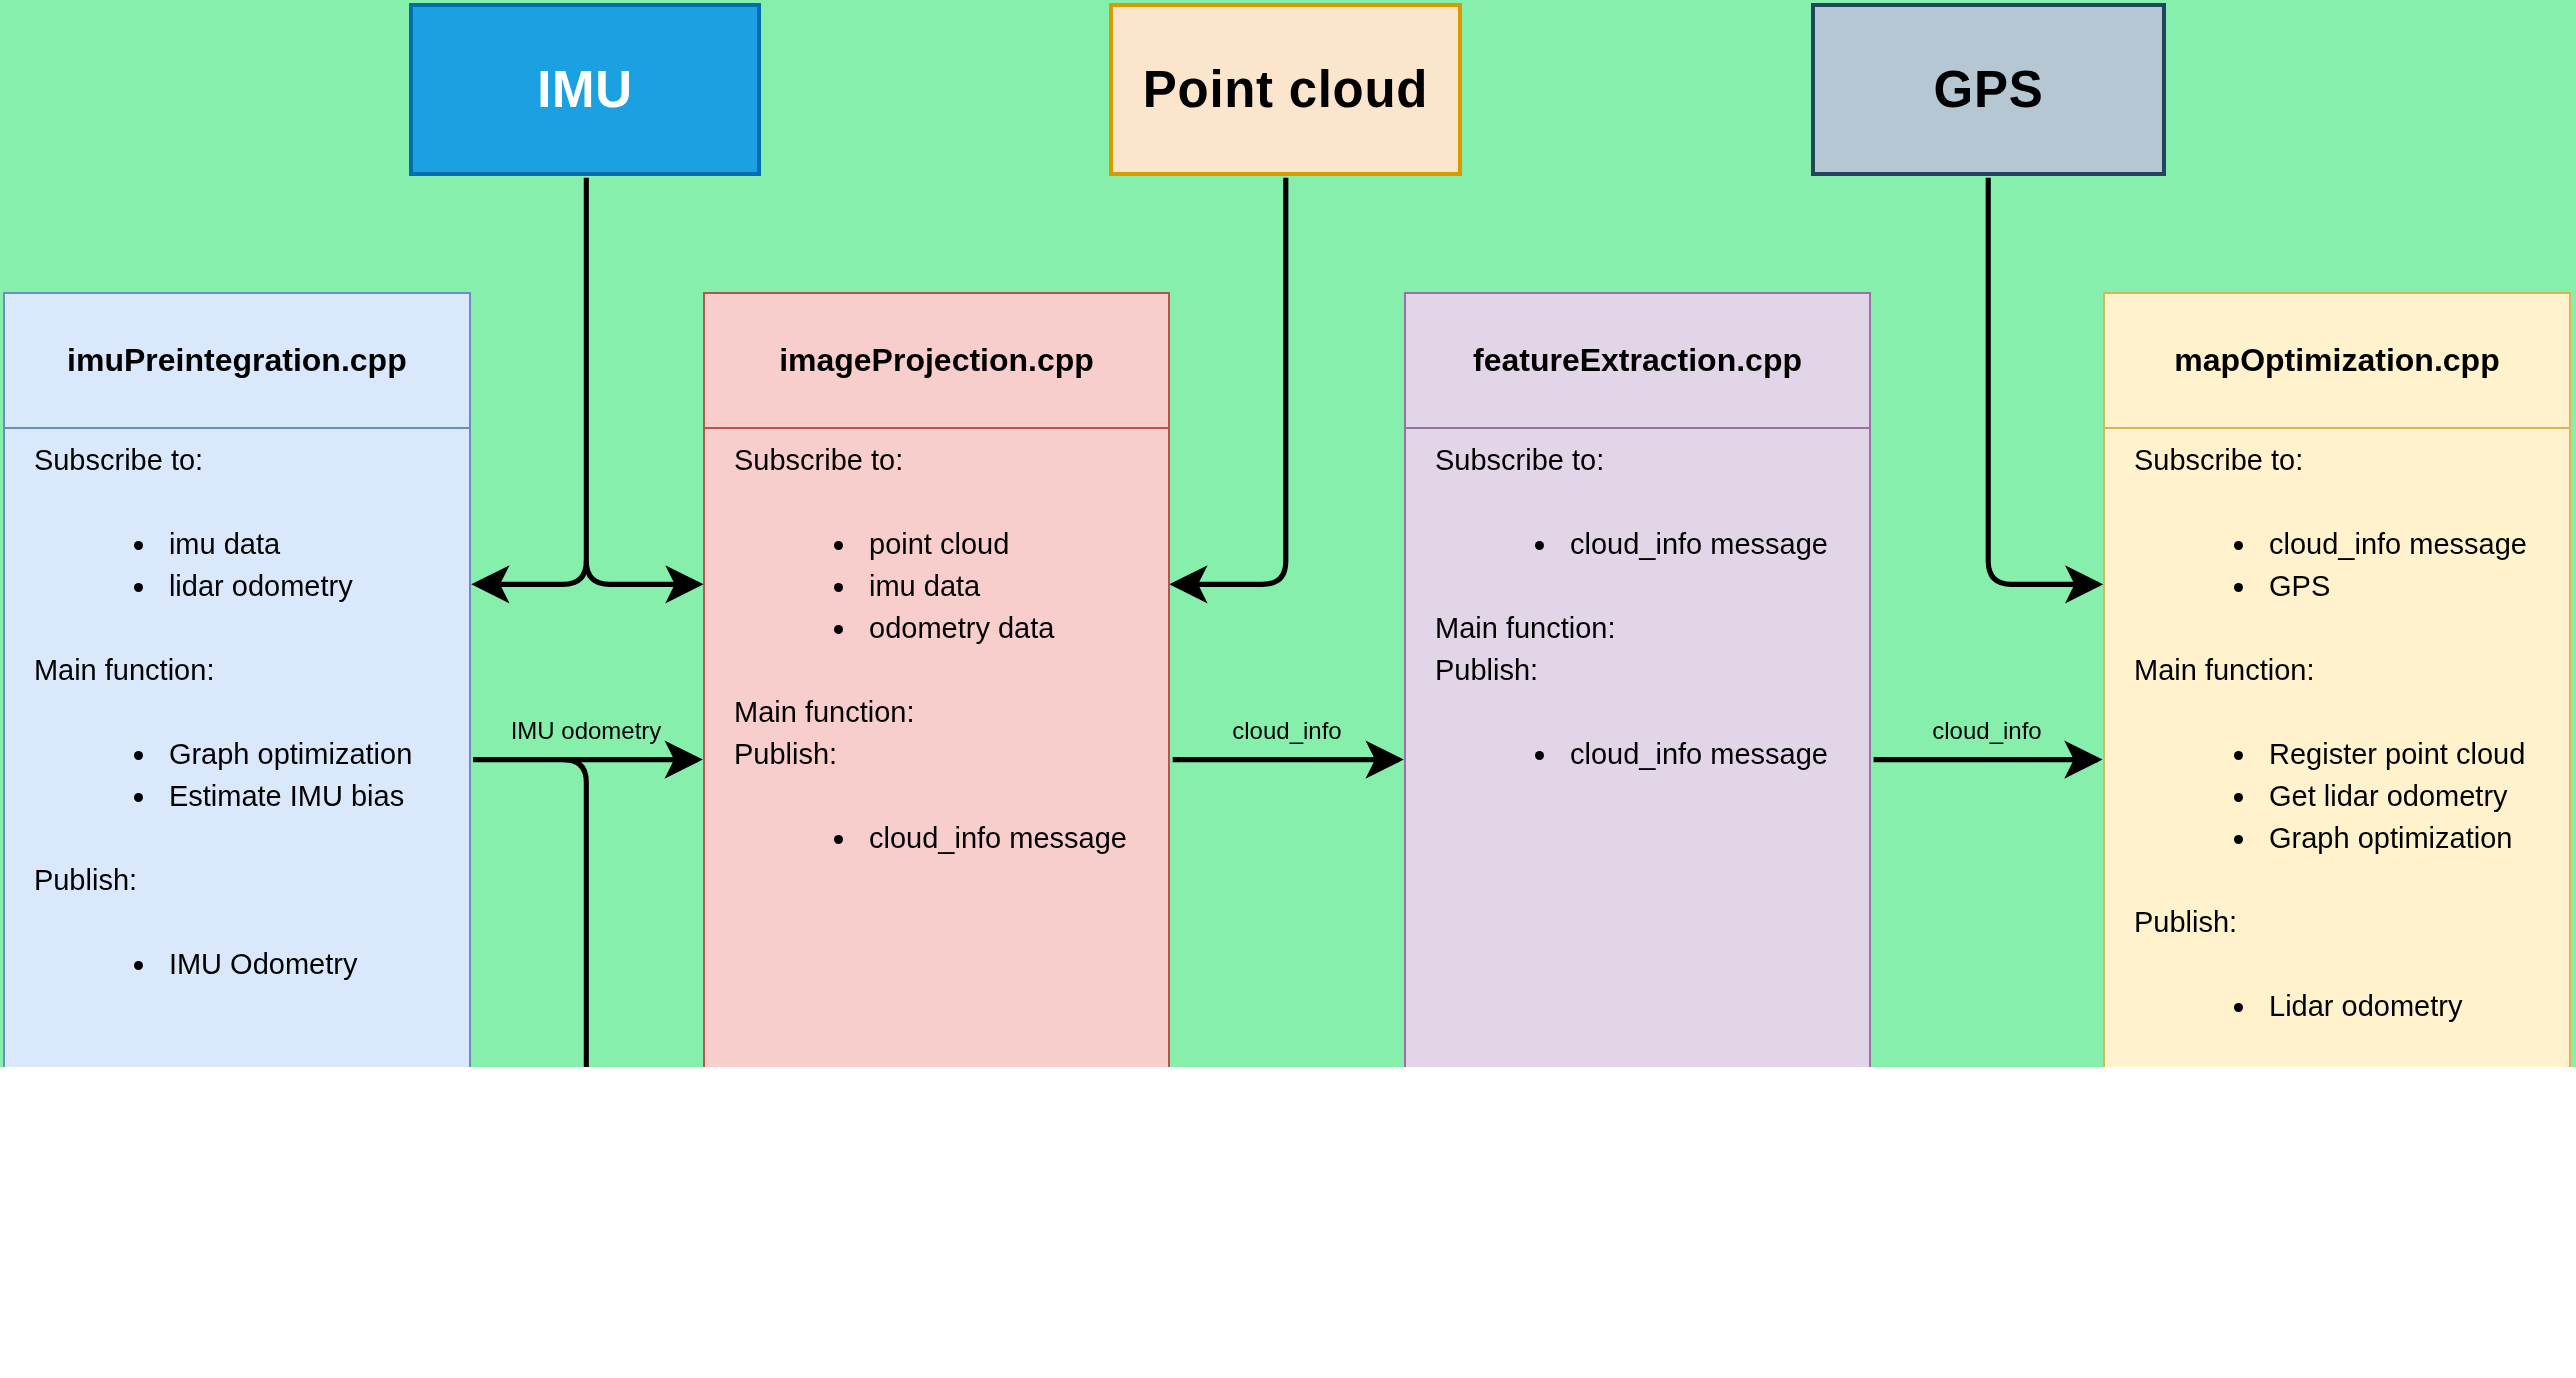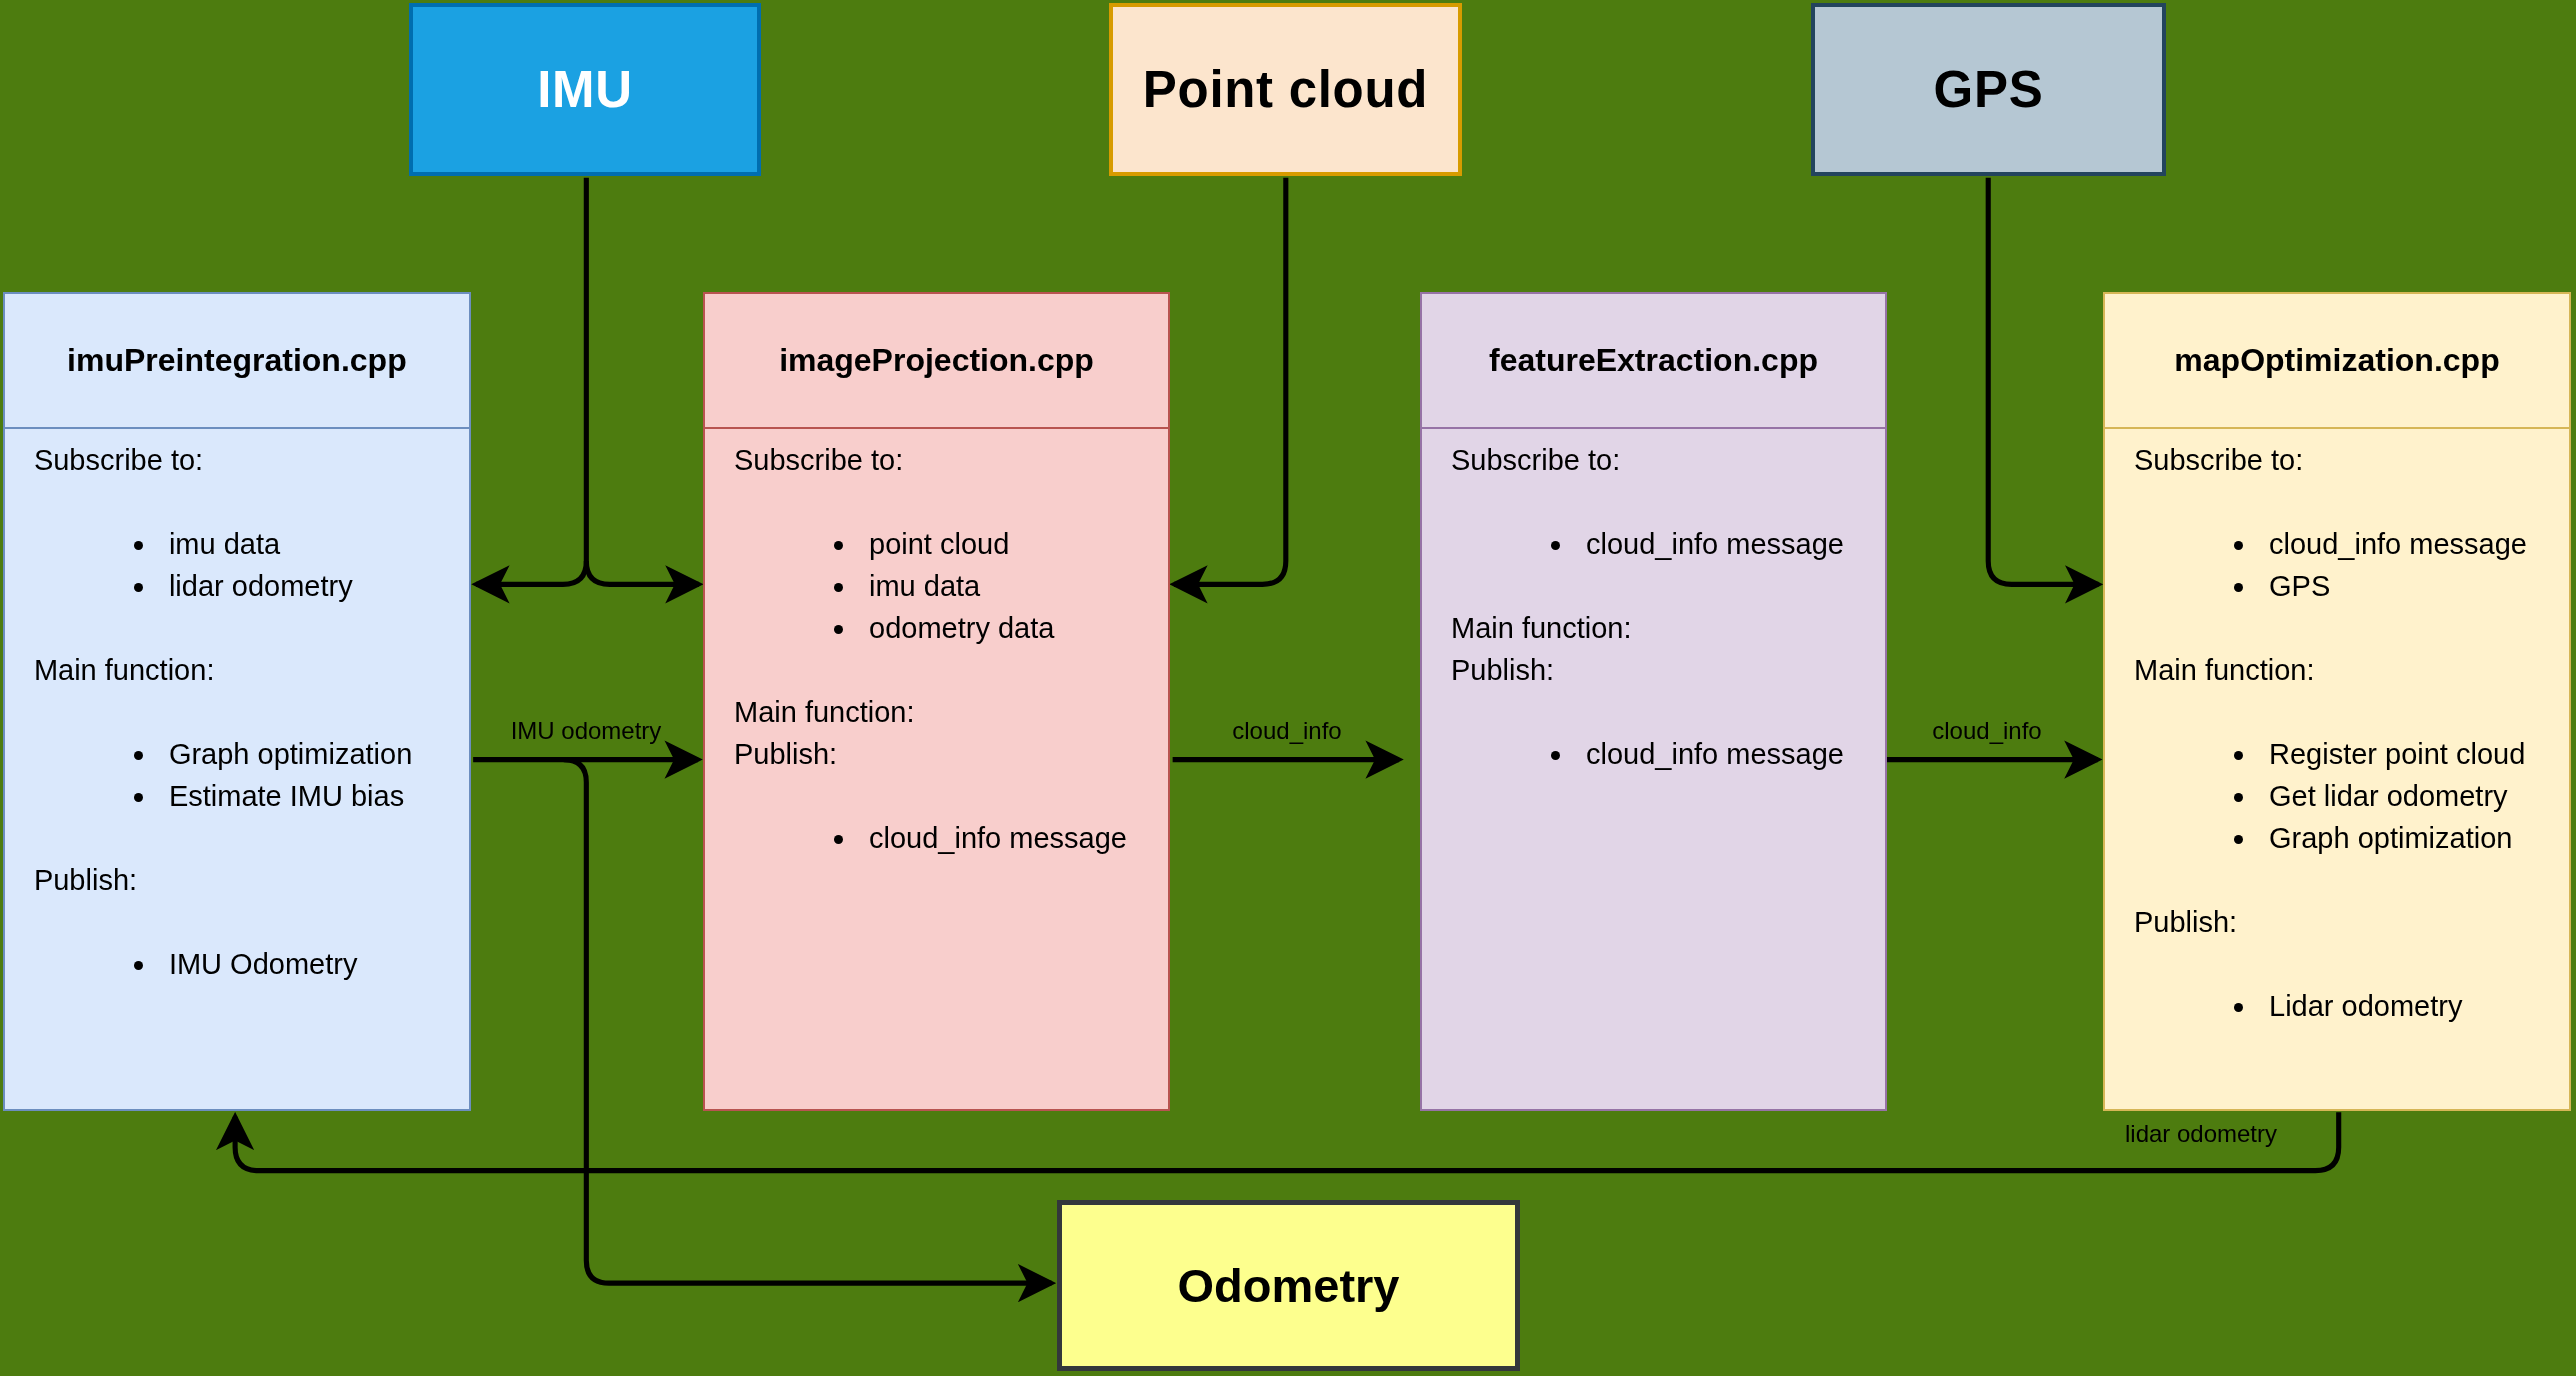--- a/index.html
+++ b/index.html
@@ -1,35 +1,35 @@
 <!DOCTYPE html>
 <html style="font-size:11.7px"><head>
 <meta charset="utf-8">
 <style>
   html,body{margin:0;padding:0;background:#ffffff;}
   body{width:2576px;height:1379px;font-family:"Liberation Sans","DejaVu Sans",sans-serif;}
-  #canvas{position:relative;width:2576px;height:1376px;overflow:hidden;background:#4d7c0f;}
+  #canvas{position:relative;width:2576px;height:1067px;overflow:hidden;background:#86efac;}
   #wires{position:absolute;left:0;top:0;z-index:1;}
   .box{position:absolute;box-sizing:border-box;z-index:2;}
 
   
   .src{display:flex;align-items:center;justify-content:center;
        font-weight:bold;font-size:51px;letter-spacing:0.7px;}
   #src-imu{left:409px;top:2.9px;width:352px;height:173px;
            background:#1BA1E2;border:4.4px solid #006EAF;color:#ffffff;}
   #src-pc{left:1109px;top:2.9px;width:353px;height:173px;
           background:#FCE5CD;border:4.4px solid #D79B00;color:#000000;}
   #src-gps{left:1811px;top:2.9px;width:355px;height:173px;
            background:#B5C7D3;border:4.4px solid #23445D;color:#000000;}
 
   
   .card{background:transparent;}
   #card-0{left:2.9px;top:292px;width:468px;height:819px;background:#DAE8FC;border:2.9px solid #6C8EBF;}
   #card-1{left:703px;top:292px;width:467px;height:819px;background:#F8CECC;border:2.9px solid #B85450;}
-  #card-2{left:1404px;top:292px;width:467px;height:819px;background:#E1D5E7;border:2.9px solid #9673A6;margin-left:16px;}
+  #card-2{left:1404px;top:292px;width:467px;height:819px;background:#E1D5E7;border:2.9px solid #9673A6;}
   #card-3{left:2103px;top:292px;width:468px;height:819px;background:#FFF2CC;border:2.9px solid #D6B656;}
   #card-0 .card-title{border-bottom:2.9px solid #6C8EBF;}
   #card-1 .card-title{border-bottom:2.9px solid #B85450;}
   #card-2 .card-title{border-bottom:2.9px solid #9673A6;}
   #card-3 .card-title{border-bottom:2.9px solid #D6B656;}
   .card-title{height:133px;display:flex;align-items:center;justify-content:center;
               font-weight:bold;font-size:32px;color:#000;}
   .card-body{padding:10.2px 14.6px 0 29px;font-size:29px;color:#000;line-height:42px;}
   .sec-h{margin:0;}
   .card-body ul{margin:42px 0;padding-left:124px;list-style:disc;}

